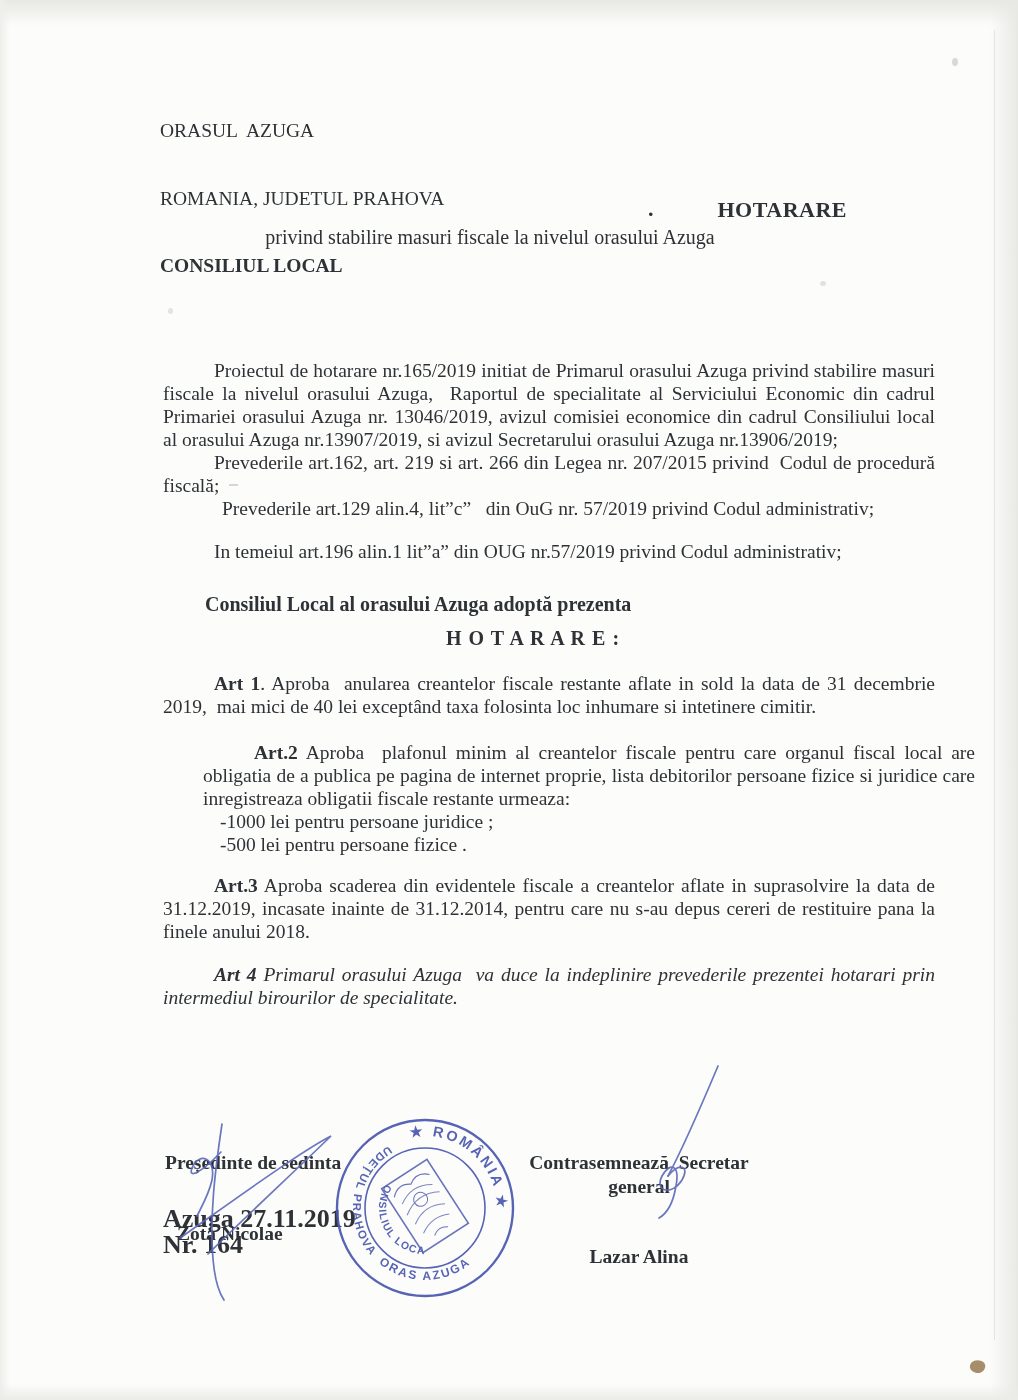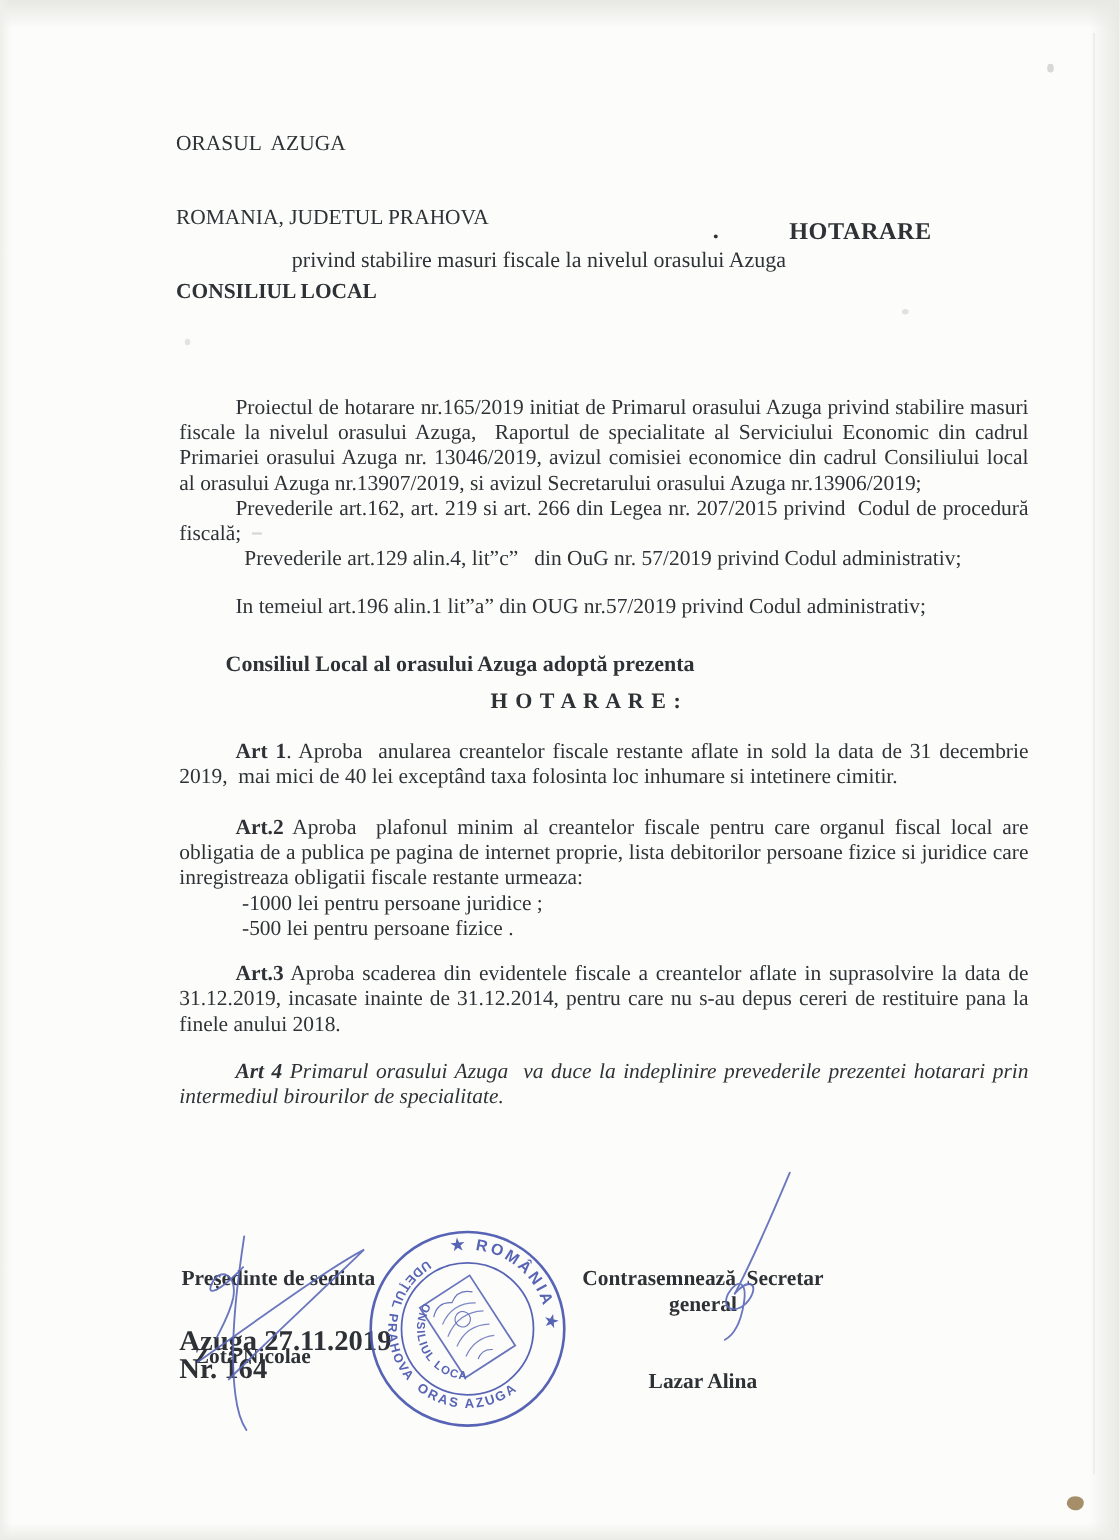--- a/index.html
+++ b/index.html
@@ -61,21 +61,21 @@
   <div class="abs body-par ind" style="top:359px;">Proiectul de hotarare nr.165/2019 initiat de Primarul orasului Azuga privind stabilire masuri fiscale la nivelul orasului Azuga,  Raportul de specialitate al Serviciului Economic din cadrul Primariei orasului Azuga nr. 13046/2019, avizul comisiei economice din cadrul Consiliului local al orasului Azuga nr.13907/2019, si avizul Secretarului orasului Azuga nr.13906/2019;</div>
   <div class="abs body-par ind" style="top:451px;">Prevederile art.162, art. 219 si art. 266 din Legea nr. 207/2015 privind  Codul de procedură fiscală;</div>
   <div class="abs body-par" style="top:497px; text-indent:59px;">Prevederile art.129 alin.4, lit”c”   din OuG nr. 57/2019 privind Codul administrativ;</div>
   <div class="abs body-par ind" style="top:540px;">In temeiul art.196 alin.1 lit”a” din OUG nr.57/2019 privind Codul administrativ;</div>
 
   <div class="abs txt adopt">Consiliul Local al orasului Azuga adoptă prezenta</div>
   <div class="abs txt decision">H O T A R A R E :</div>
 
   <div class="abs body-par ind" style="top:672px;"><span class="b">Art 1</span><span>. Aproba  anularea creantelor fiscale restante aflate in sold la data de 31 decembrie 2019,  mai mici de 40 lei exceptând taxa folosinta loc inhumare si intetinere cimitir.</span></div>
 
-  <div class="abs body-par ind" style="top:741px;"><span class="b">Art.2</span><span> Aproba  plafonul minim al creantelor fiscale pentru care organul fiscal local are obligatia de a publica pe pagina de internet proprie, lista debitorilor persoane fizice si juridice care inregistreaza obligatii fiscale restante urmeaza:</span></div>
+  <div class="abs body-par ind" style="top:741px;margin-left:40px;"><span class="b">Art.2</span><span> Aproba  plafonul minim al creantelor fiscale pentru care organul fiscal local are obligatia de a publica pe pagina de internet proprie, lista debitorilor persoane fizice si juridice care inregistreaza obligatii fiscale restante urmeaza:</span></div>
   <div class="abs txt list-item" style="top:810px;">-1000 lei pentru persoane juridice ;</div>
   <div class="abs txt list-item" style="top:833px;">-500 lei pentru persoane fizice .</div>
 
   <div class="abs body-par ind" style="top:874px;"><span class="b">Art.3</span><span> Aproba scaderea din evidentele fiscale a creantelor aflate in suprasolvire la data de 31.12.2019, incasate inainte de 31.12.2014, pentru care nu s-au depus cereri de restituire pana la finele anului 2018.</span></div>
 
   <div class="abs body-par ind" style="top:963px;font-style:italic;"><span class="b">Art 4</span><span> Primarul orasului Azuga  va duce la indeplinire prevederile prezentei hotarari prin intermediul birourilor de specialitate.</span></div>
 
   <div class="abs txt sig" style="left:165px; top:1104px;">
     <div>Președinte de sedinta</div>
     <div class="sig-name-left">Zota Nicolae</div>

